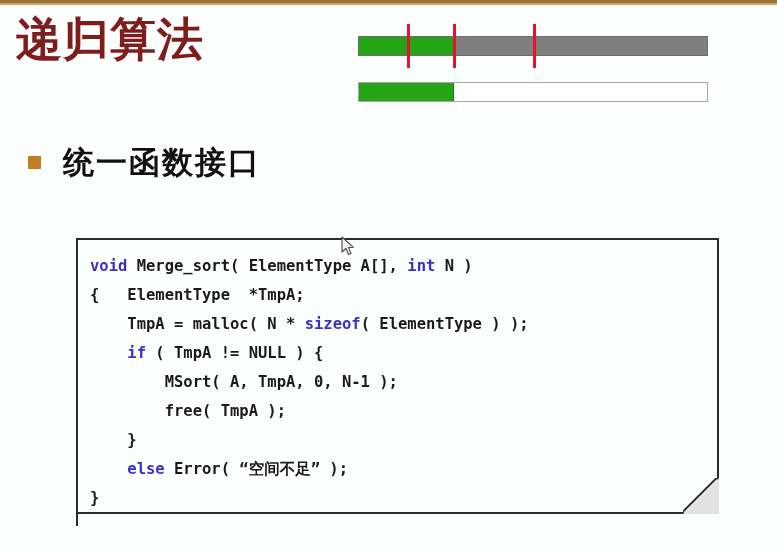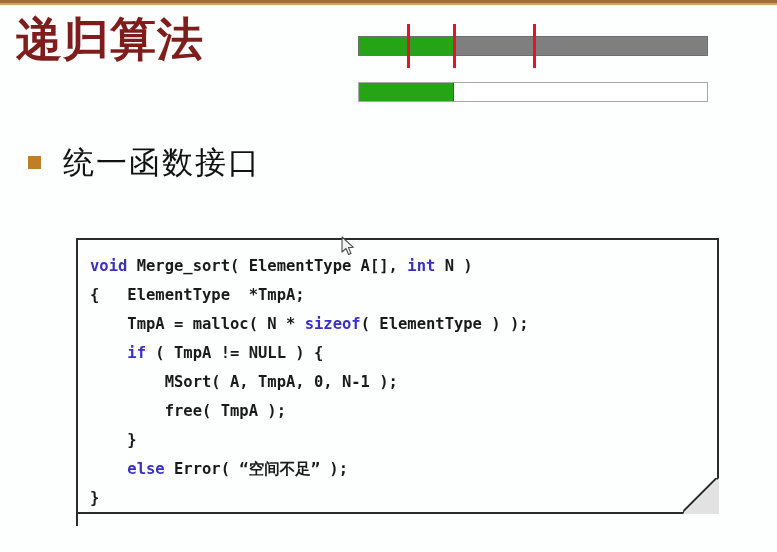--- a/index.html
+++ b/index.html
@@ -109,21 +109,21 @@
   #bullet-square {
     width: 13px;
     height: 13px;
     background: #c07f27;
     margin-right: 22px;
     flex: 0 0 auto;
   }
   #bullet-text {
     font-family: "DejaVu Serif", "Liberation Serif", serif;
     font-size: 31px;
-    font-weight: 400;
+    font-weight: 700;
     color: #111111;
     line-height: 40px;
     letter-spacing: 2px;
     white-space: nowrap;
   }
 
   
   #code-panel {
     position: absolute;
     left: 76px;

